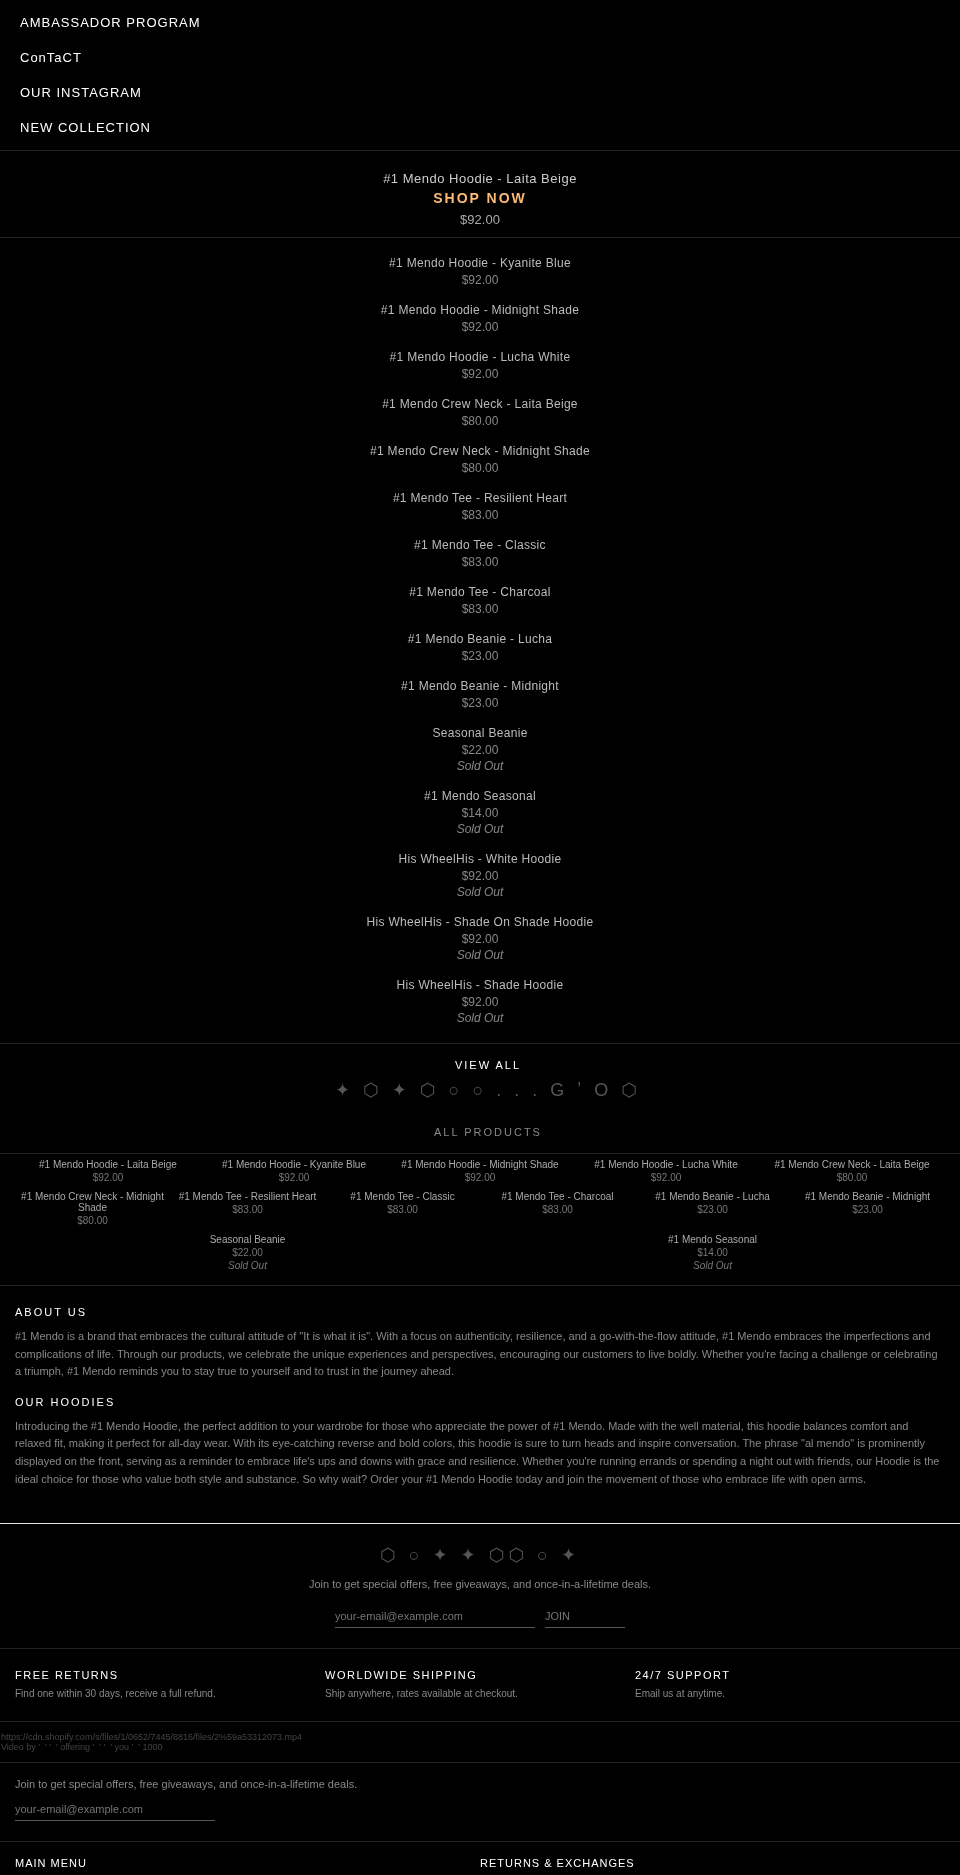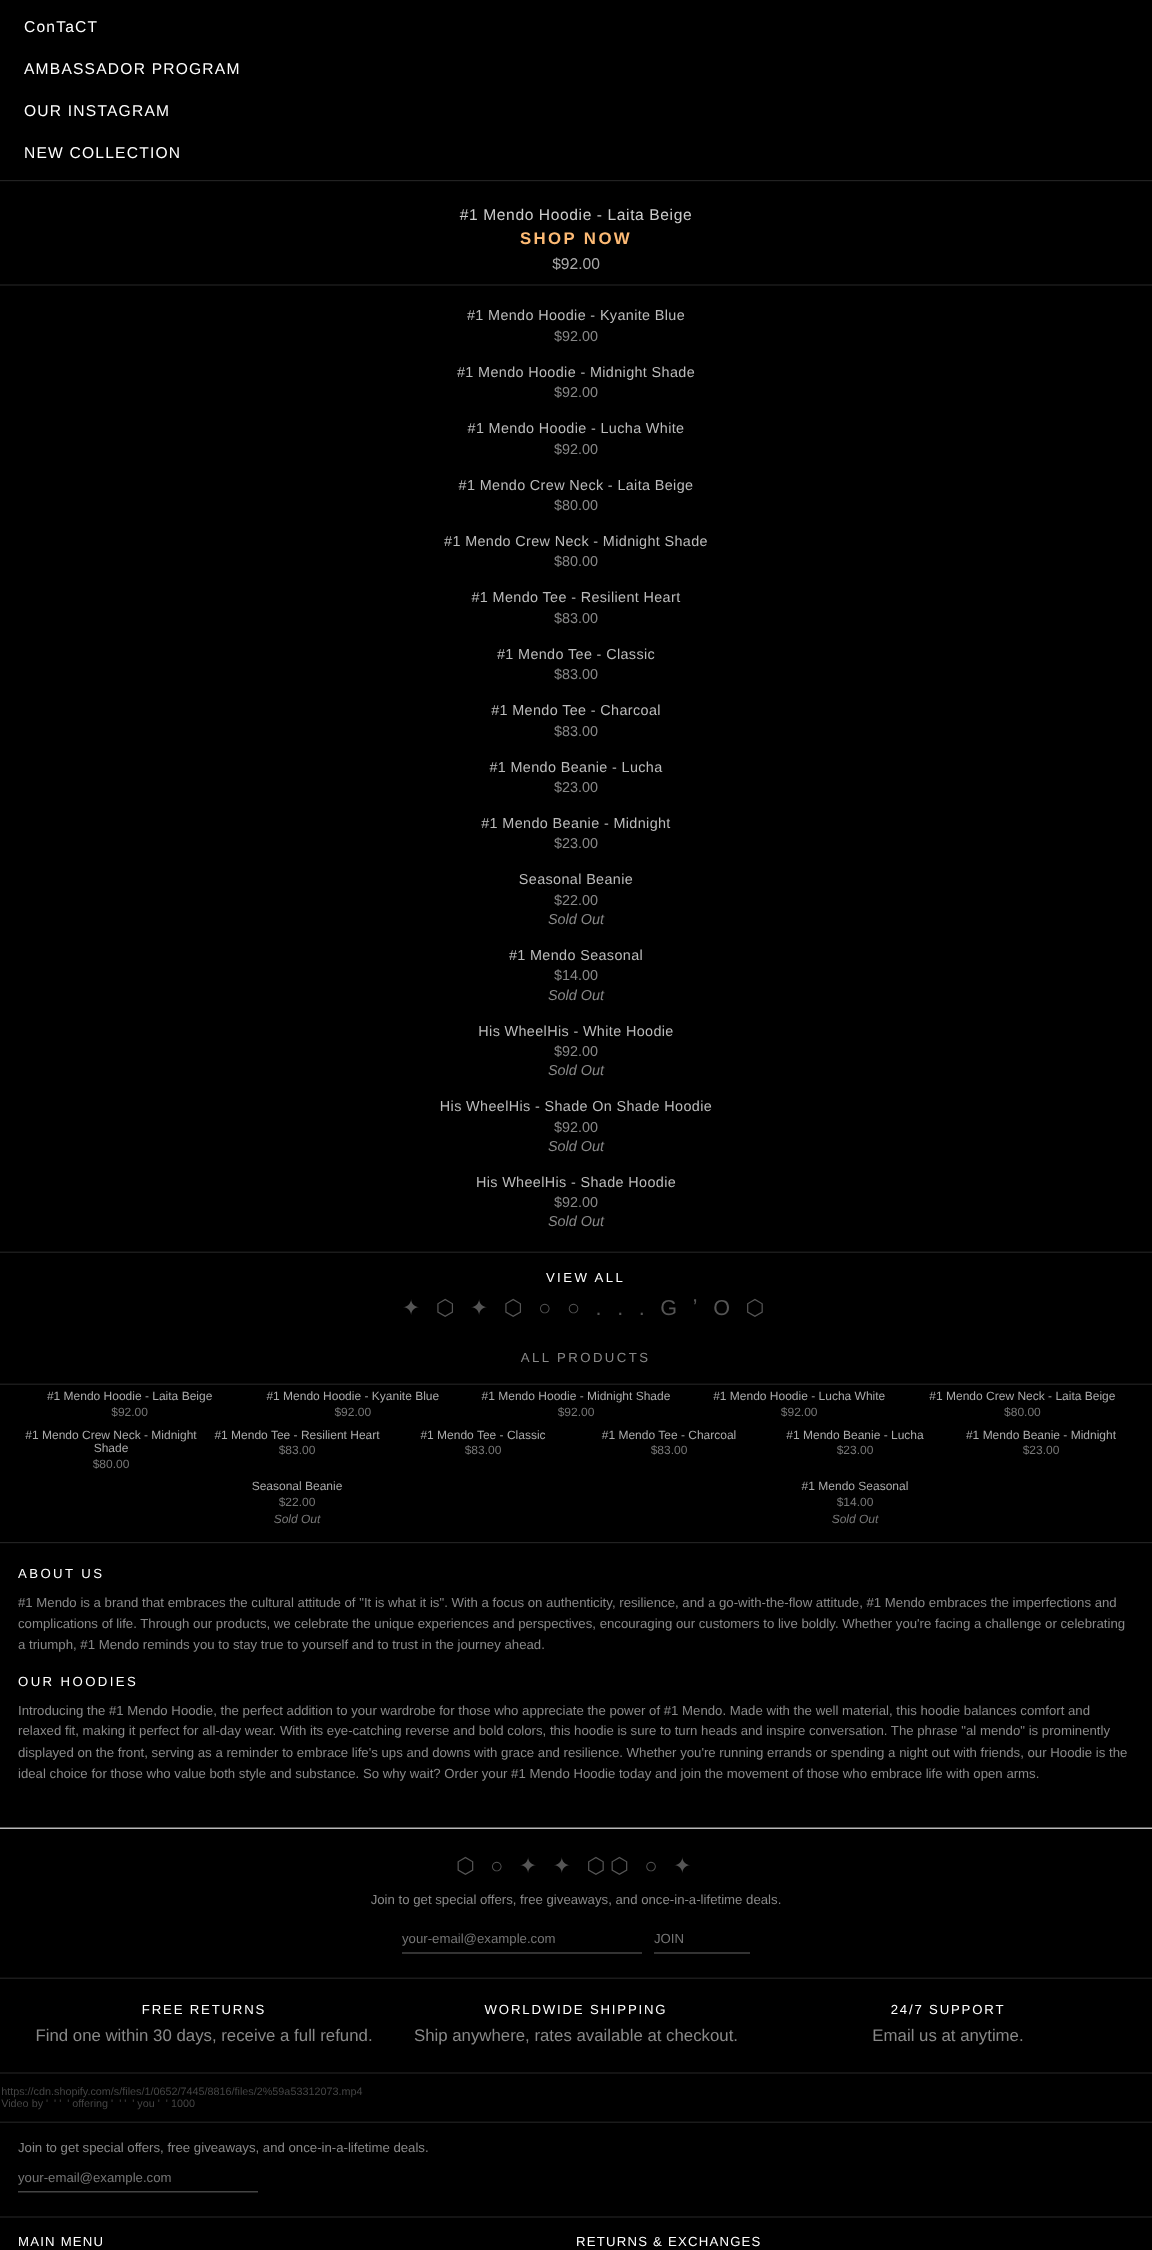--- a/index.html
+++ b/index.html
@@ -204,32 +204,32 @@
     }
 
     
     .features-strip {
       display: flex;
       justify-content: space-around;
       padding: 20px 15px;
       border-bottom: 1px solid #222;
     }
     .feature-item {
-      text-align: center;
+      text-align: left;
       flex: 1;
     }
     .feature-title {
       font-size: 11px;
       letter-spacing: 1.5px;
       text-transform: uppercase;
       margin-bottom: 5px;
       color: #fff;
     }
     .feature-desc {
-      font-size: 14px;
+      font-size: 10px;
       color: #888;
       line-height: 1.5;
     }
 
     
     .footer-url {
       padding: 10px 1px;
       font-size: 9px;
       color: #444;
       word-break: break-all;
@@ -282,22 +282,22 @@
       font-size: 10px;
       color: #666;
       text-decoration: none;
       margin-bottom: 4px;
     }
   </style>
 </head>
 <body>
 
 <nav class="top-nav">
+  <a>AMBASSADOR PROGRAM</a>
   <a>ConTaCT</a>
-  <a>AMBASSADOR PROGRAM</a>
   <a>OUR INSTAGRAM</a>
   <a>NEW COLLECTION</a>
 </nav>
 
 <div class="hero-section">
   <div class="hero-product-name">#1 Mendo Hoodie - Laita Beige</div>
   <a class="hero-shop-now">SHOP NOW</a>
   <div class="hero-price">$92.00</div>
 </div>
 

